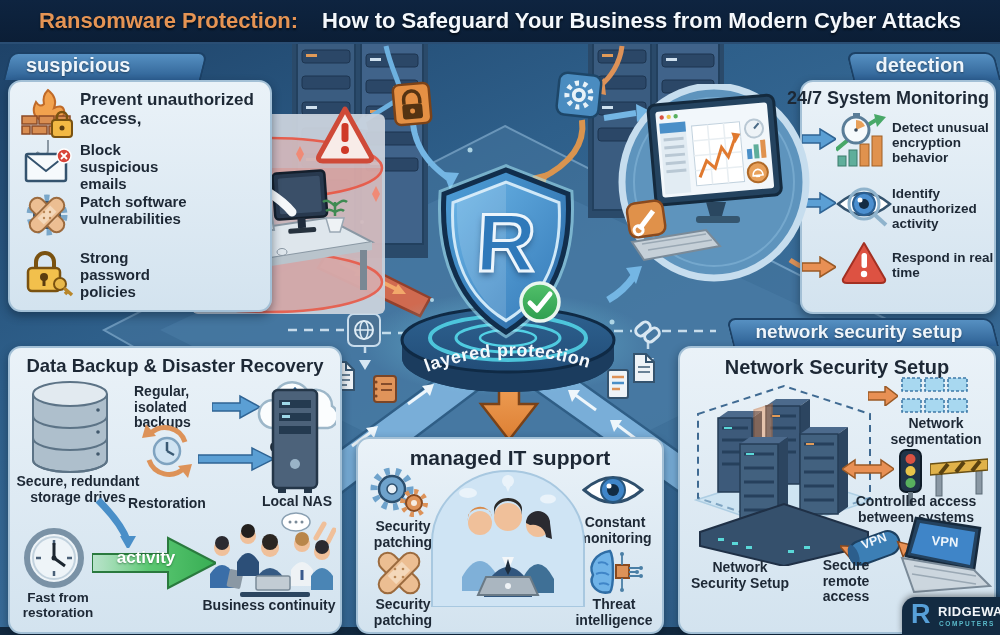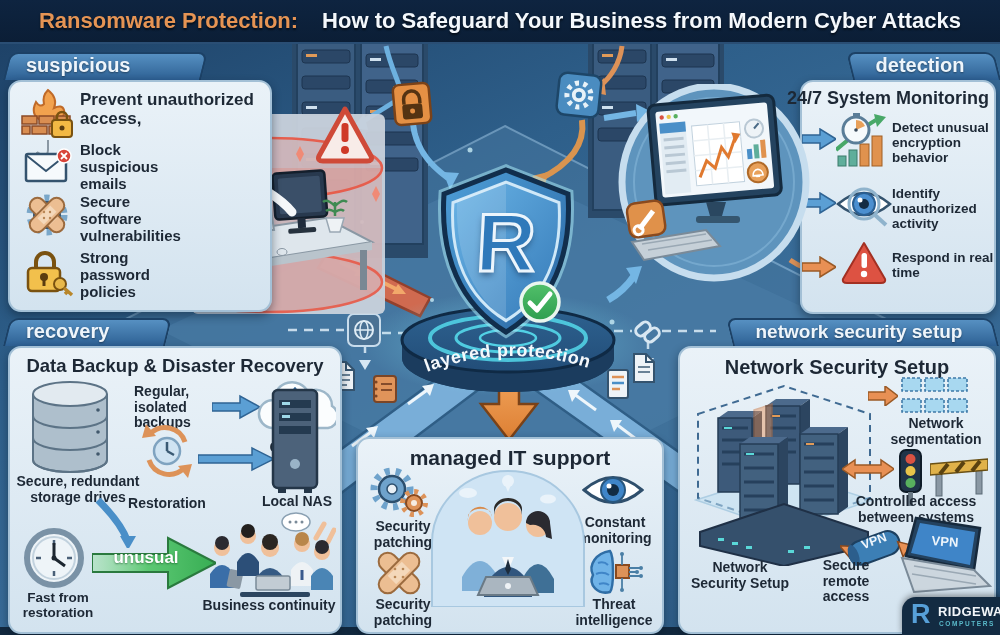--- a/index.html
+++ b/index.html
@@ -311,21 +311,21 @@
     </g>
     <g transform="rotate(-45 25 25)">
       <rect x="4" y="17.5" width="42" height="15" rx="7" fill="#ecbe92" stroke="#9c6b3e" stroke-width="2"></rect>
       <rect x="16" y="20.5" width="18" height="9" fill="#f4d8ba"></rect>
     </g>
     <circle cx="22" cy="22" r="1.2" fill="#b98756"></circle>
         <circle cx="28" cy="22" r="1.2" fill="#b98756"></circle>
     <circle cx="22" cy="28" r="1.2" fill="#b98756"></circle>
         <circle cx="28" cy="28" r="1.2" fill="#b98756"></circle>
   </svg>
-  <div class="lbl" style="left:70px;top:112px;width:112px;font-size:15px">Secure software vulnerabilities</div>
+  <div class="lbl" style="left:70px;top:112px;width:112px;font-size:15px">Patch software vulnerabilities</div>
   <svg class="abs" style="left:12px;top:164px" width="52" height="52" viewBox="0 0 52 52">
     <path d="M14,22 v-6 a9,9 0 0 1 18,0 v6" stroke="#7a5210" stroke-width="4" fill="none"></path>
     <rect x="6" y="22" width="32" height="23" rx="4" fill="#f2c04c" stroke="#7a5210" stroke-width="2.5"></rect>
     <circle cx="22" cy="31" r="4" fill="#5a3c10"></circle>
         <rect x="20.5" y="33" width="3" height="7" fill="#5a3c10"></rect>
     <circle cx="38" cy="38" r="6" fill="#e8b84a" stroke="#7a5210" stroke-width="2"></circle>
     <path d="M42,42 L50,49 M46,45 l-3,3" stroke="#b8862a" stroke-width="3.5" fill="none"></path>
   </svg>
   <div class="lbl" style="left:70px;top:168px;width:112px;font-size:15px">Strong password policies</div>
 </div>
@@ -409,24 +409,20 @@
   <rect x="78" y="132" width="44" height="7" rx="3" fill="#35566f"></rect>
   <polygon points="14,158 88,146 102,162 26,176" fill="#c6d0d8" stroke="#7a8a98" stroke-width="2"></polygon>
   <path d="M24,160 l64,-10 M30,166 l64,-10" stroke="#9aa8b4" stroke-width="1.5"></path>
   <g transform="rotate(-8 28 134)">
     <rect x="10" y="118" width="36" height="34" rx="8" fill="#e0914a" stroke="#8a4a1e" stroke-width="2.5"></rect>
     <path d="M20,144 L36,128" stroke="#fff" stroke-width="5"></path>
     <circle cx="19" cy="145" r="4.5" fill="none" stroke="#fff" stroke-width="3"></circle>
   </g>
 </svg>
 
-<div class="tab z2" style="left:10px;top:318px;width:162px;height:28px">
-  <div class="tabbg skL"></div>
-  <div class="tabtx">recovery</div>
-</div>
 <div class="panel z2" style="left:8px;top:346px;width:330px;height:284px">
   <div class="lbl ctr nw" style="left:4px;top:8px;width:322px;font-size:18.5px">Data Backup &amp; Disaster Recovery</div>
   <svg class="abs" style="left:14px;top:32px" width="92" height="96" viewBox="0 0 92 96">
     <path d="M9,14 v66 a37,12 0 0 0 74,0 v-66" fill="#aebfcc" stroke="#5c7386" stroke-width="2"></path>
     <path d="M9,36 a37,12 0 0 0 74,0 M9,58 a37,12 0 0 0 74,0 M9,80 a37,12 0 0 0 74,0" fill="none" stroke="#5c7386" stroke-width="2"></path>
     <ellipse cx="46" cy="14" rx="37" ry="12" fill="#e2eaf0" stroke="#5c7386" stroke-width="2"></ellipse>
     <circle cx="74" cy="30" r="1.8" fill="#41586c"></circle>
         <circle cx="74" cy="52" r="1.8" fill="#41586c"></circle>
         <circle cx="74" cy="74" r="1.8" fill="#41586c"></circle>
   </svg>
@@ -479,21 +475,21 @@
   <svg class="abs" style="left:82px;top:186px" width="124" height="58" viewBox="0 0 124 58">
     <defs>
           <linearGradient id="sucG" x1="0" y1="0" x2="1" y2="0">
       <stop offset="0%" stop-color="#9adfa6" stop-opacity=".5"></stop>
             <stop offset="45%" stop-color="#5cc873"></stop>
             <stop offset="100%" stop-color="#37ad53"></stop>
     </linearGradient>
         </defs>
     <polygon points="0,20 76,20 76,4 124,29 76,54 76,38 0,38" fill="url(#sucG)" stroke="#2a7a3e" stroke-width="2"></polygon>
   </svg>
-  <div class="lbl ctr" style="left:92px;top:200px;width:88px;font-size:17px;color:#fff;text-shadow:0 1px 2px rgba(0,60,20,.5);z-index:3">unusual</div>
+  <div class="lbl ctr" style="left:92px;top:200px;width:88px;font-size:17px;color:#fff;text-shadow:0 1px 2px rgba(0,60,20,.5);z-index:3">activity</div>
   <svg class="abs" style="left:194px;top:164px" width="132" height="88" viewBox="0 0 132 88">
     <ellipse cx="92" cy="10" rx="14" ry="9" fill="#fff" stroke="#8aa0b2" stroke-width="1.5"></ellipse>
     <circle cx="86" cy="10" r="1.5" fill="#7a8a98"></circle>
         <circle cx="92" cy="10" r="1.5" fill="#7a8a98"></circle>
         <circle cx="98" cy="10" r="1.5" fill="#7a8a98"></circle>
     <path d="M112,26 L120,12" stroke="#f0c09a" stroke-width="5" stroke-linecap="round"></path>
     <circle cx="18" cy="36" r="8" fill="#f0c09a"></circle>
         <circle cx="18" cy="31" r="7" fill="#2b2a30"></circle>
     <path d="M6,62 Q18,44 30,62 L30,76 L6,76 Z" fill="#3a6ea8"></path>
     <rect x="24" y="58" width="14" height="18" rx="2" fill="#8a98a4" transform="rotate(12 31 67)"></rect>

